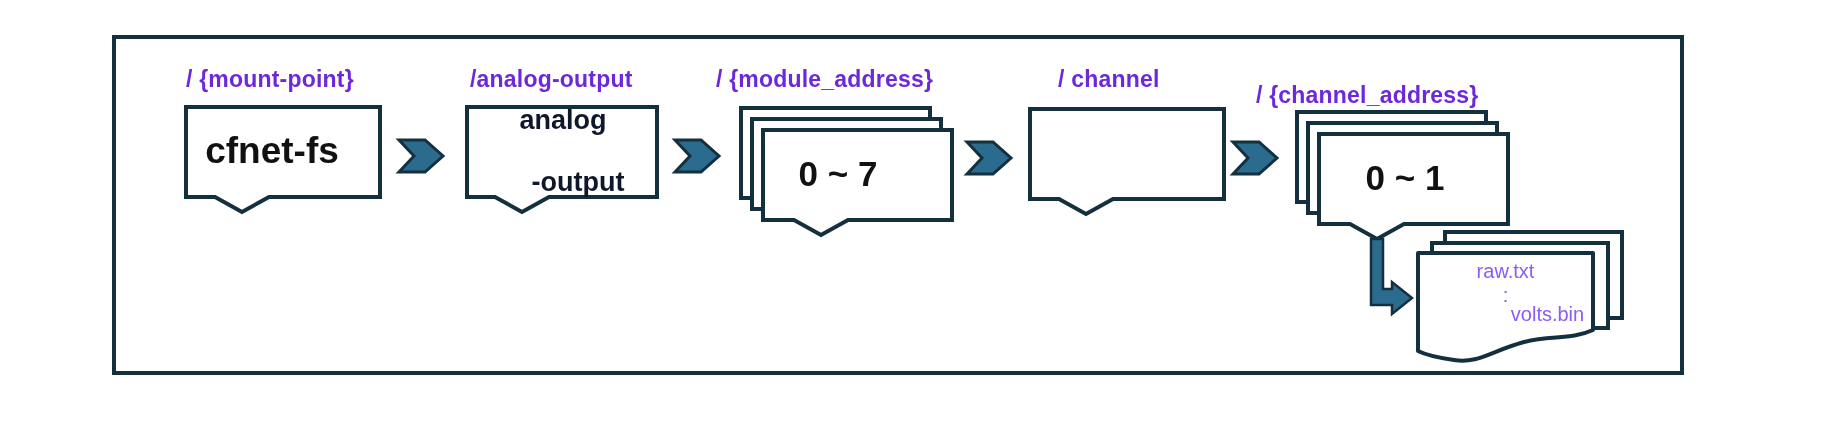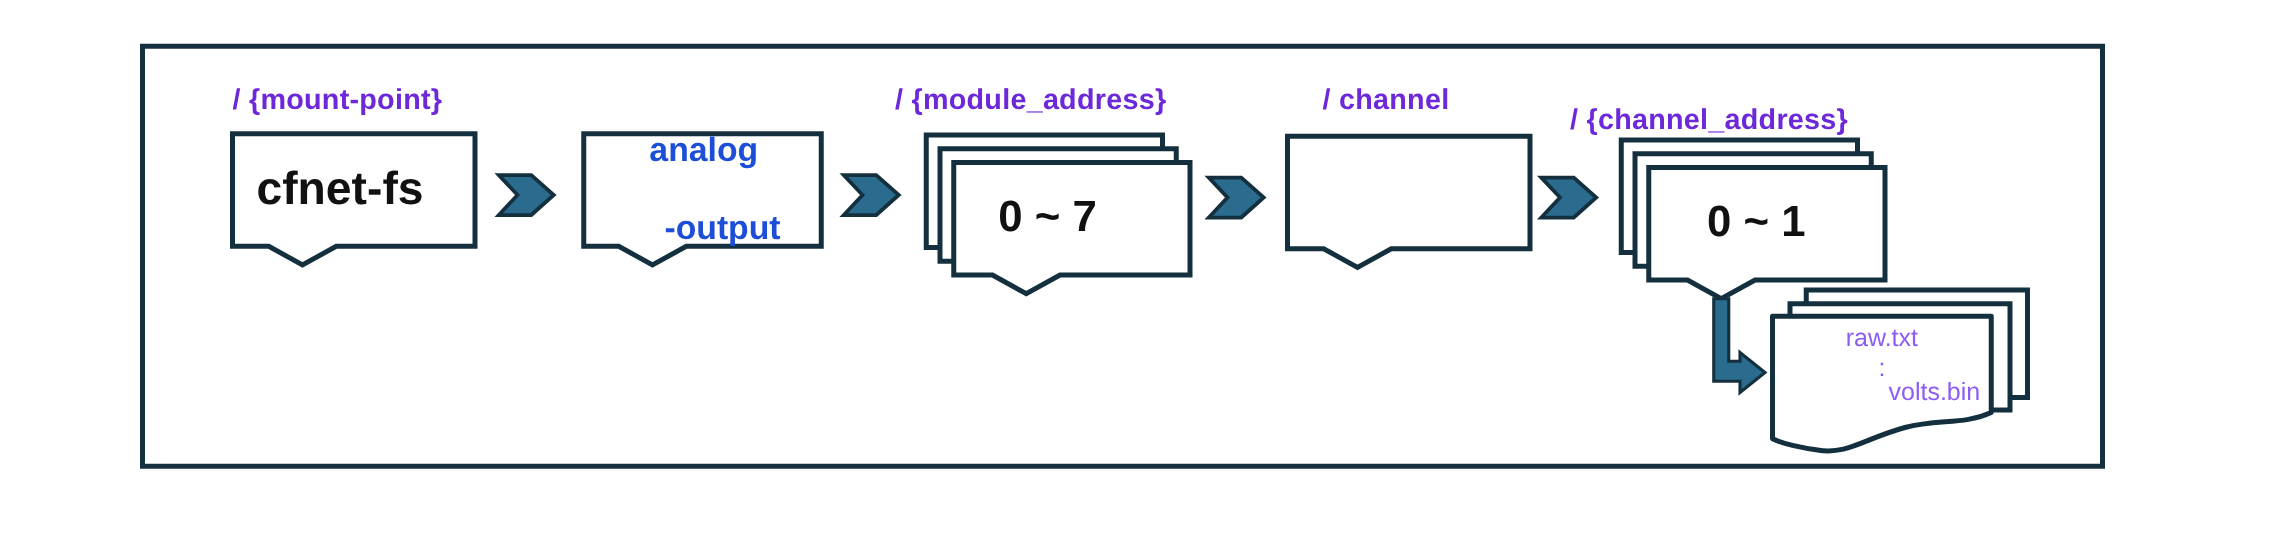--- a/index.html
+++ b/index.html
@@ -37,21 +37,21 @@
     align-items: center;
     justify-content: center;
     text-align: center;
     font-weight: 700;
     color: #111111;
     white-space: pre;
   }
 
   .box-text.big   { font-size: 37px; }
   .box-text.mid   { font-size: 35px; }
-  .box-text.red   { font-size: 27px; line-height: 31px; color: #1d4ed8; }
+  .box-text.red   { font-size: 27px; line-height: 31px; color: #0f172a; }
 
   .doc-line {
     position: absolute;
     width: 175px;
     text-align: center;
     font-size: 20px;
     font-weight: 400;
     color: #8b5cf6;
     white-space: nowrap;
   }
@@ -59,20 +59,21 @@
   svg { position: absolute; overflow: visible; }
 </style>
 </head>
 <body>
 
 <div class="canvas">
 
   <div class="frame"></div>
 
   <div class="path-label" style="left:186px; top:66px;">/ {mount-point}</div>
+  <div class="path-label" style="left:470px; top:66px;">/analog-output</div>
   <div class="path-label" style="left:716px; top:66px;">/ {module_address}</div>
   <div class="path-label" style="left:1058px; top:66px;">/ channel</div>
   <div class="path-label" style="left:1256px; top:66px;margin-top:16px;">/ {channel_address}</div>
 
   <svg style="left:184px; top:105px;" width="200" height="112" viewBox="0 0 200 112">
     <path d="M2,2 H196 V92 H85 L58,107 L31,92 H2 Z" fill="#ffffff" stroke="#14303f" stroke-width="4" stroke-linejoin="miter"></path>
   </svg>
   <div class="box-text big" style="left:172px; top:105px; width:200px; height:92px;">cfnet-fs</div>
 
   <svg style="left:397px; top:138px;" width="48" height="36" viewBox="0 0 48 36">

